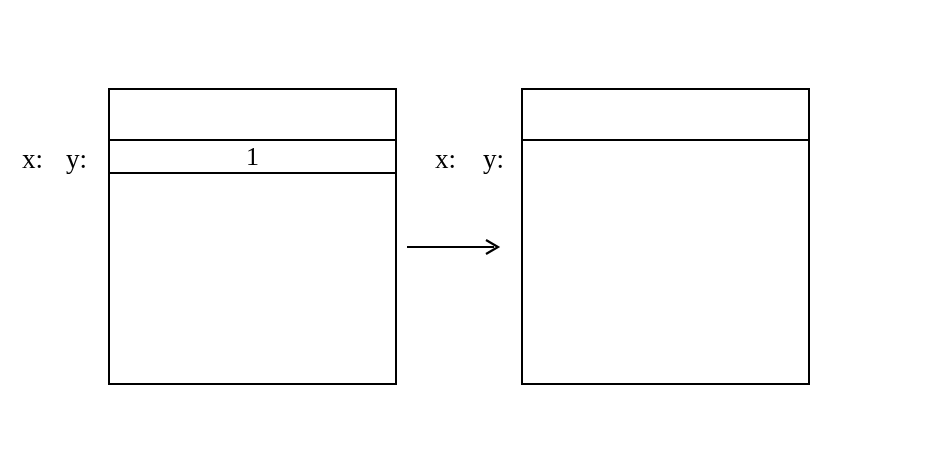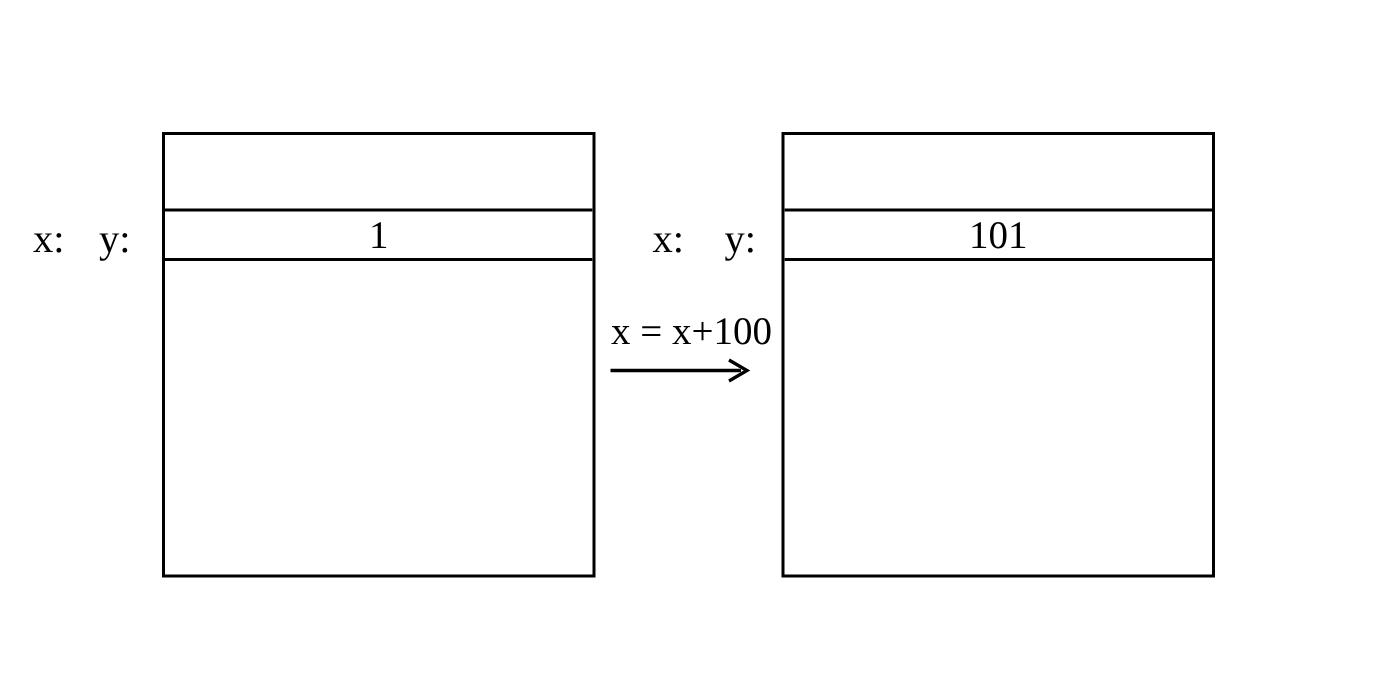--- a/index.html
+++ b/index.html
@@ -72,31 +72,27 @@
   <span class="var-label" style="left:66px; top:144px;">y:</span>
 
   <div class="mem-box box-before">
     <div class="top-section"></div>
     <div class="value-row">
       <span>1</span>
     </div>
     <div class="bottom-section"></div>
   </div>
 
-  <div class="transition-label">x = x+100</div>
 
   <svg class="transition-arrow" width="96" height="18" viewBox="0 0 96 18">
     <line x1="1" y1="9" x2="88" y2="9" stroke="#000000" stroke-width="2.2"></line>
     <polyline points="80,2 92,9 80,16" fill="none" stroke="#000000" stroke-width="2.2"></polyline>
   </svg>
 
   <span class="var-label" style="left:435px; top:144px;">x:</span>
   <span class="var-label" style="left:483px; top:144px;">y:</span>
 
   <div class="mem-box box-after">
     <div class="top-section"></div>
-    <div class="value-row">
-      <span>101</span>
-    </div>
     <div class="bottom-section"></div>
   </div>
 
 </div>
 
 </body></html>

